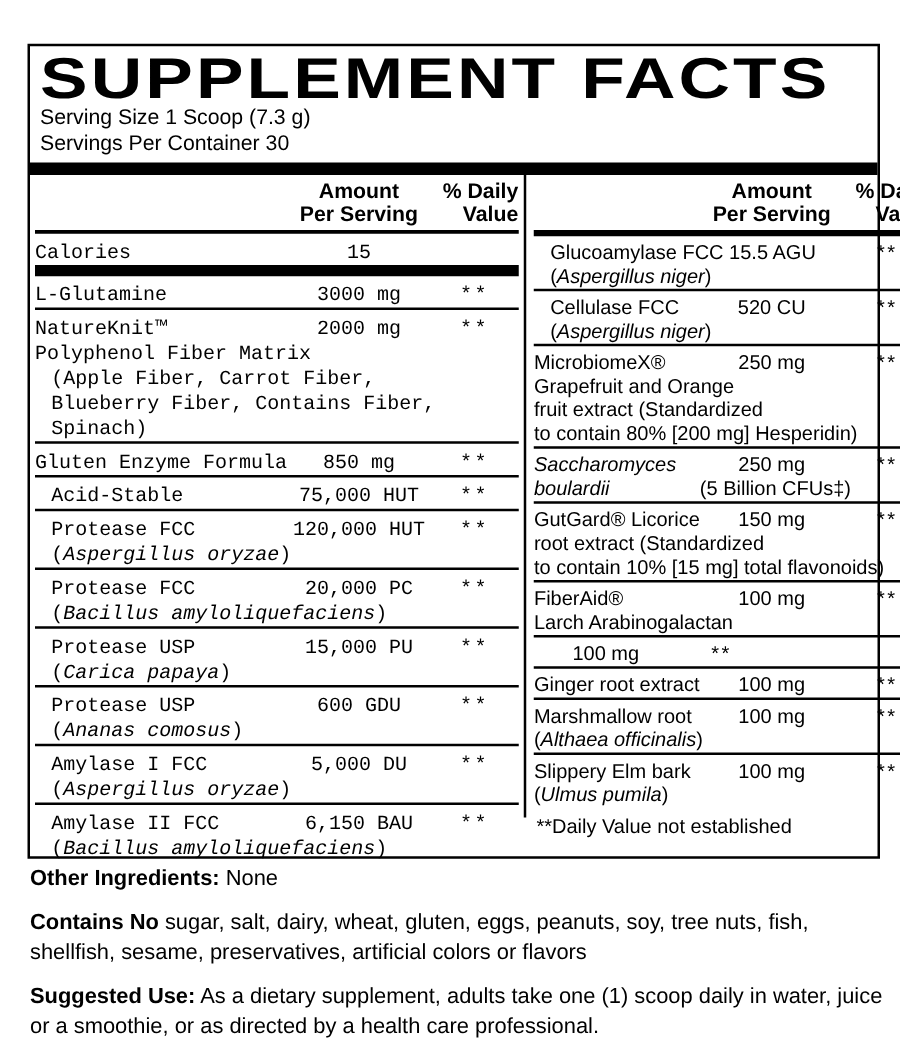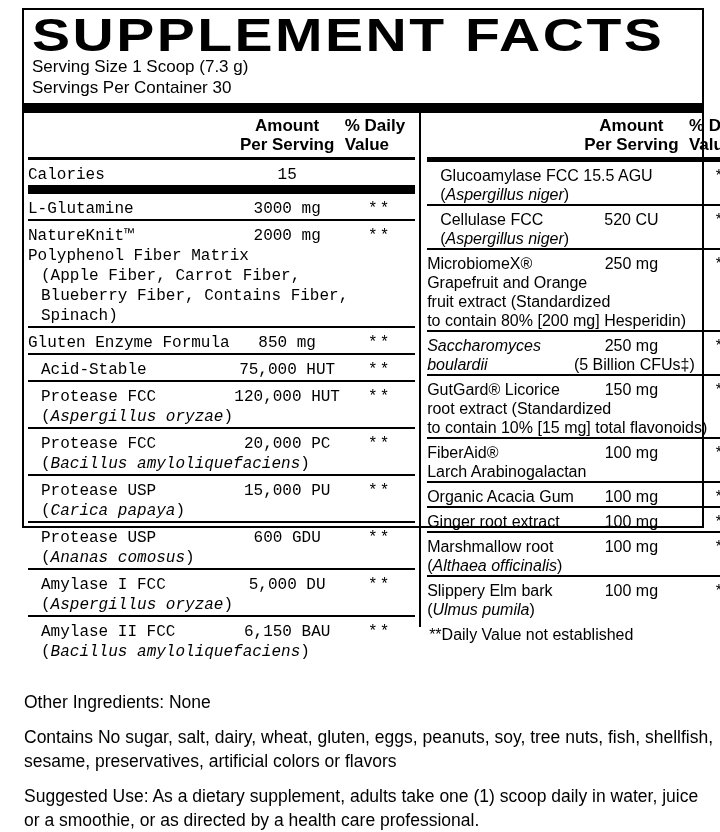--- a/index.html
+++ b/index.html
@@ -1,40 +1,40 @@
 <!DOCTYPE html>
 <html><head>
 <meta charset="utf-8">
 <style>
   html,body{margin:0;padding:0;background:#fff;width:720px;height:832px;
     font-family:"Liberation Sans","DejaVu Sans",sans-serif;color:#000;}
   .page{position:relative;width:720px;height:832px;background:#fff;overflow:hidden;}
 
   
-  .label-box{position:absolute;left:22px;top:8px;width:682px;height:520px;
+  .label-box{position:absolute;left:22px;top:35px;width:682px;height:652px;
     border:2.5px solid #000;box-sizing:border-box;background:#fff;}
   .head-area{padding:2px 8px 0 8px;}
   .title{font-weight:700;font-size:46px;line-height:42px;letter-spacing:2px;
     white-space:nowrap;transform:scaleX(1.24);transform-origin:left center;margin-top:2px;}
   .serving-line{font-size:17px;line-height:21px;}
   .top-bar{height:10px;background:#000;margin-top:5px;}
 
   
   .columns{display:flex;align-items:stretch;height:514px;}
   .col{box-sizing:border-box;}
   .col-left{flex:0 0 339px;padding:0 4px 0 4px;}
   .vdivider{flex:0 0 2.5px;background:#000;}
   .col-right{flex:1;padding:0 4px 0 6px;display:flex;flex-direction:column;}
 
   .col-header{display:flex;padding:3px 0 3px 0;font-weight:700;font-size:17px;line-height:19px;}
   .col-left .col-header{border-bottom:3px solid #000;}
   .col-right .col-header{border-bottom:5px solid #000;}
   .col-header .h-name{flex:1;}
   .col-header .h-amt{width:115px;text-align:center;}
-  .col-header .h-dv{width:70px;text-align:left;}
+  .col-header .h-dv{width:70px;text-align:right;}
 
   .row{box-sizing:border-box;}
   .row.sep-thin{border-bottom:2px solid #000;}
   .row.sep-thick{border-bottom:9px solid #000;}
   .col-left .row{padding-top:5px;padding-bottom:0;font-family:Liberation Mono, monospace;}
   .col-right .row{padding-top:4px;padding-bottom:0;}
   .line{display:flex;align-items:baseline;font-size:16px;}
   .col-left .line{line-height:20px;}
   .col-right .line{line-height:19px;}
   .row.ind .line{padding-left:13px;}
@@ -44,21 +44,21 @@
   .cell.amt{width:115px;text-align:center;white-space:nowrap;flex-shrink:1;}
   .cell.dv{width:70px;text-align:center;letter-spacing:2px;white-space:nowrap;}
   .it{font-style:italic;}
 
   .footnote-bar{height:9px;background:#000;margin:2px -4px 0 -6px;}
   .footnote{font-size:16px;line-height:20px;padding:4px 0 0 2px;}
 
   
   .footer{position:absolute;left:24px;top:690px;width:692px;font-size:17.5px;line-height:24px;}
   .footer p{margin:0 0 11px 0;}
-  .footer b{font-weight:400;}
+  .footer b{font-weight:700;}
 </style>
 </head>
 <body>
 
 <div class="page">
   <div class="label-box">
     <div class="head-area">
       <div class="title">SUPPLEMENT FACTS</div>
       <div class="serving-line">Serving Size 1 Scoop (7.3 g)</div>
       <div class="serving-line">Servings Per Container 30</div>
@@ -266,21 +266,20 @@
                 <div class="cell name"><span>FiberAid®</span></div>
                 <div class="cell amt">100 mg</div>
                 <div class="cell dv">**</div>
               </div>
               <div class="line extra">
                 <div class="cell name"><span>Larch Arabinogalactan</span></div>
               </div>
             </div>
             <div class="row sep-thin">
               <div class="line l1">
-                <div class="cell name"><span>Organic Acacia Gum</span></div>
                 <div class="cell amt">100 mg</div>
                 <div class="cell dv">**</div>
               </div>
             </div>
             <div class="row sep-thin">
               <div class="line l1">
                 <div class="cell name"><span>Ginger root extract</span></div>
                 <div class="cell amt">100 mg</div>
                 <div class="cell dv">**</div>
               </div>

